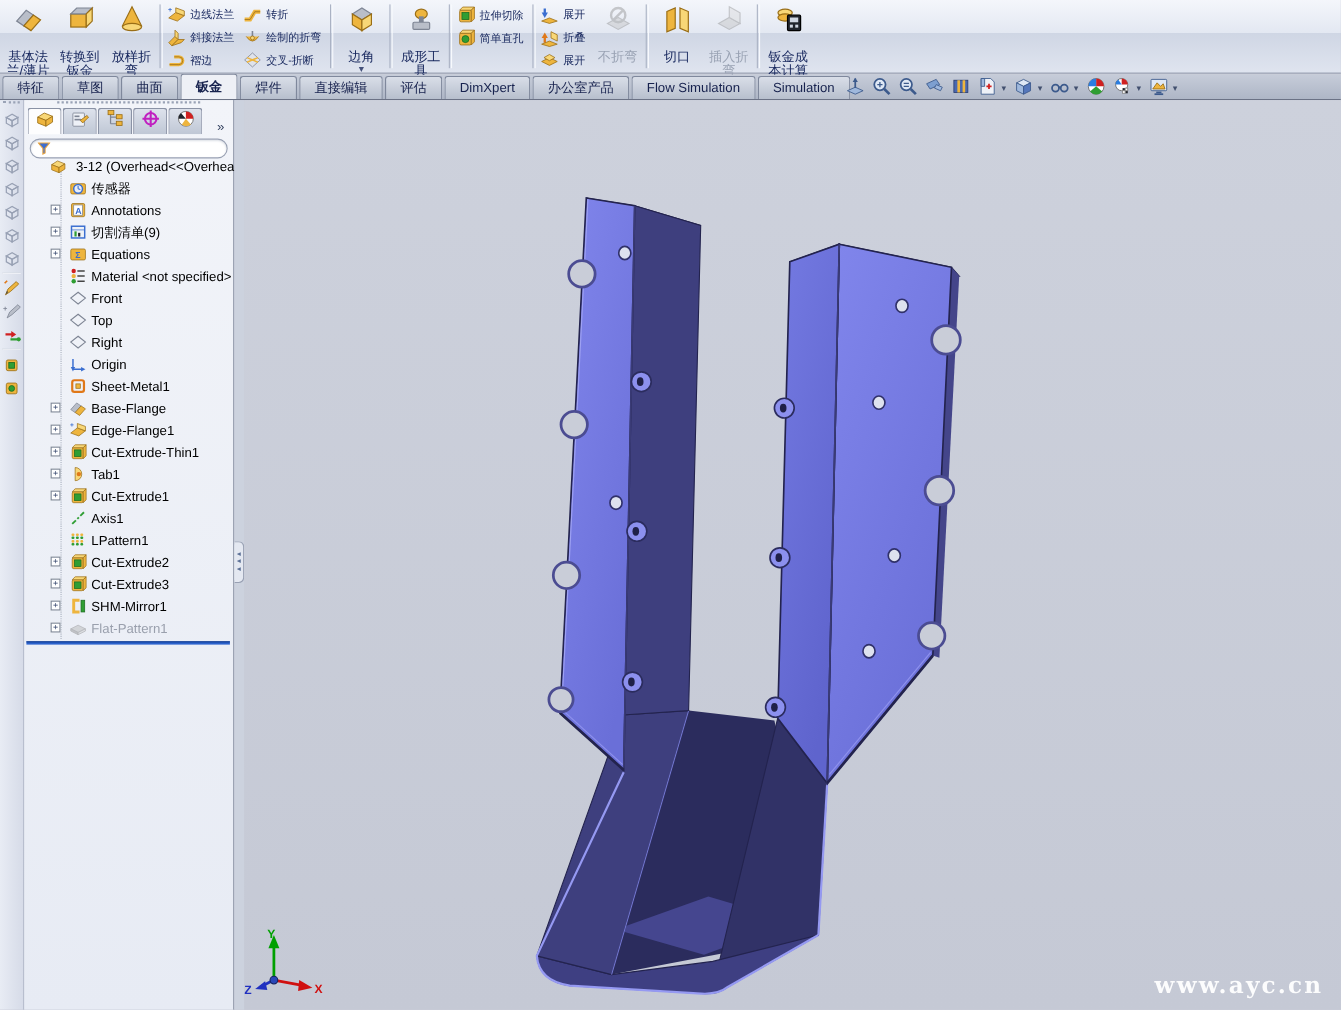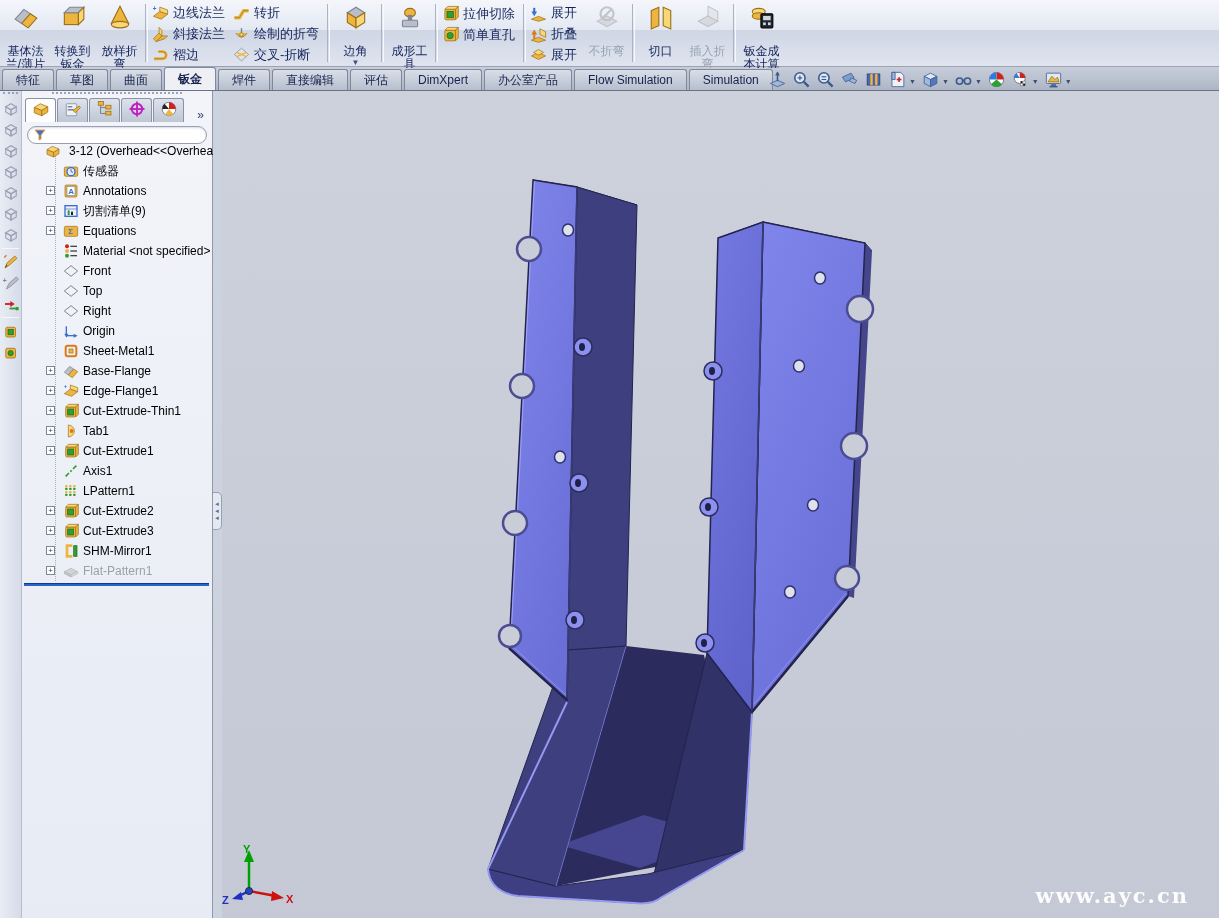--- a/index.html
+++ b/index.html
@@ -16,21 +16,21 @@
   .rb-sep { width:3px; margin:3px 2px; border-left:1px solid #aab2c4; border-right:1px solid #f7f9fd; height:58px; }
   .rb-large {
     width:47px; display:flex; flex-direction:column; align-items:center;
     padding-top:3px; cursor:default; border-radius:3px;
   }
   .rb-large .rb-ico { width:26px; height:26px; }
   .rb-large .rb-lbl { font-size:12px; line-height:13px; color:#15255c; text-align:center; margin-top:15px; white-space:nowrap; }
   .rb-stack { display:flex; flex-direction:column; justify-content:flex-start; padding-top:2px; }
   .rb-small { display:flex; align-items:center; height:21px; padding:0 6px 0 2px; }
   .rb-small .rb-ico { width:17px; height:17px; margin-right:4px; flex:none; }
-  .rb-small .rb-lbl { font-size:13px; color:#15255c; white-space:nowrap;text-align:center; }
+  .rb-small .rb-lbl { font-size:10px; color:#15255c; white-space:nowrap;text-align:center; }
   .rb-disabled .rb-lbl { color:#9aa3b4; }
   .rb-disabled .rb-ico { opacity:.4; filter:grayscale(1); }
   .rb-dd { font-size:8px; color:#44507a; margin-top:1px; line-height:8px; }
 
   
   #tabrow {
     position:absolute; left:0; top:68px; width:1219px; height:23px;
     background:linear-gradient(#c6ccd9, #aeb6c6);
     border-bottom:1px solid #6b7285;
     display:flex; align-items:flex-end;
@@ -108,21 +108,21 @@
   }
   #splithandle span { font-size:6px; line-height:7px; color:#5a6f96; }
 
   
   #viewport {
     position:absolute; left:222px; top:0; width:997px; height:827px;
     background:linear-gradient(#cdd1dc,#c5c9d5); overflow:hidden;
   }
   #scene { position:absolute; inset:0; }
   #watermark {
-    position:absolute; right:30px; bottom:10px; font-family:"DejaVu Serif", serif;
+    position:absolute; right:16px; bottom:10px; font-family:"DejaVu Serif", serif;
     font-size:21px; font-weight:bold; color:rgba(255,255,255,.95); letter-spacing:2px;text-align:right;
   }
 </style>
 </head>
 <body>
 
 <div id="ribbon">
     <div class="rb-large">
       <span class="rb-ico"><svg viewBox="0 0 24 24">
           <polygon points="2,14 10,5 16,9 8,18" fill="#b9bec9" stroke="#7e8594"></polygon>

